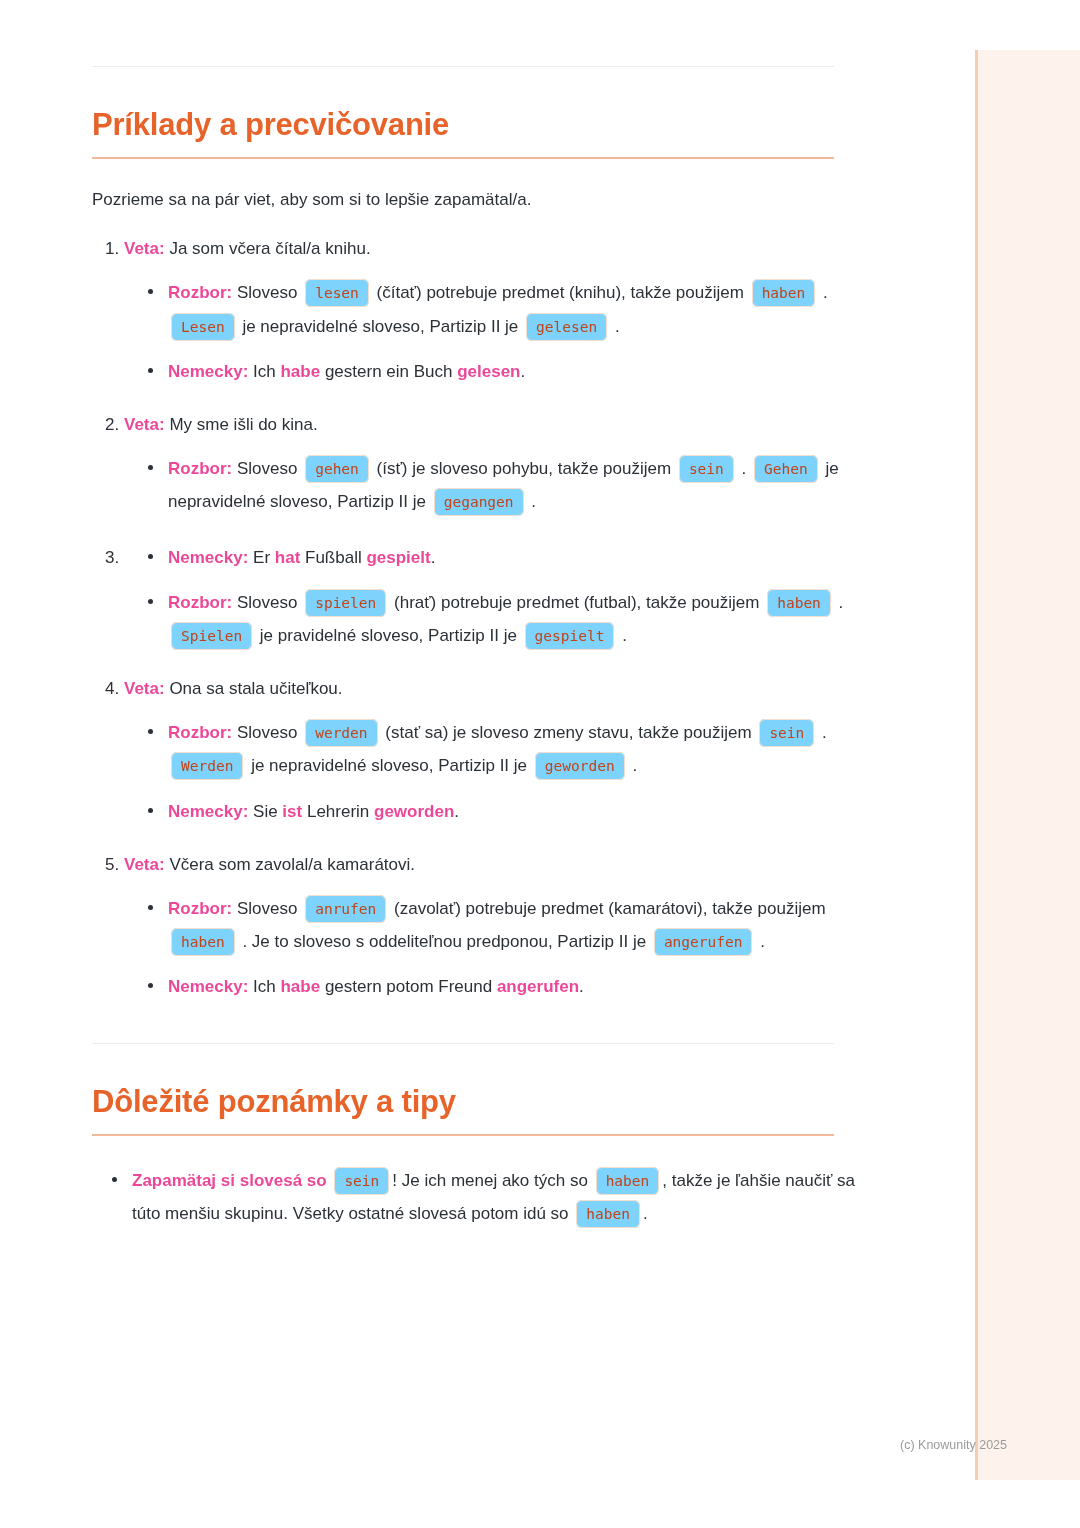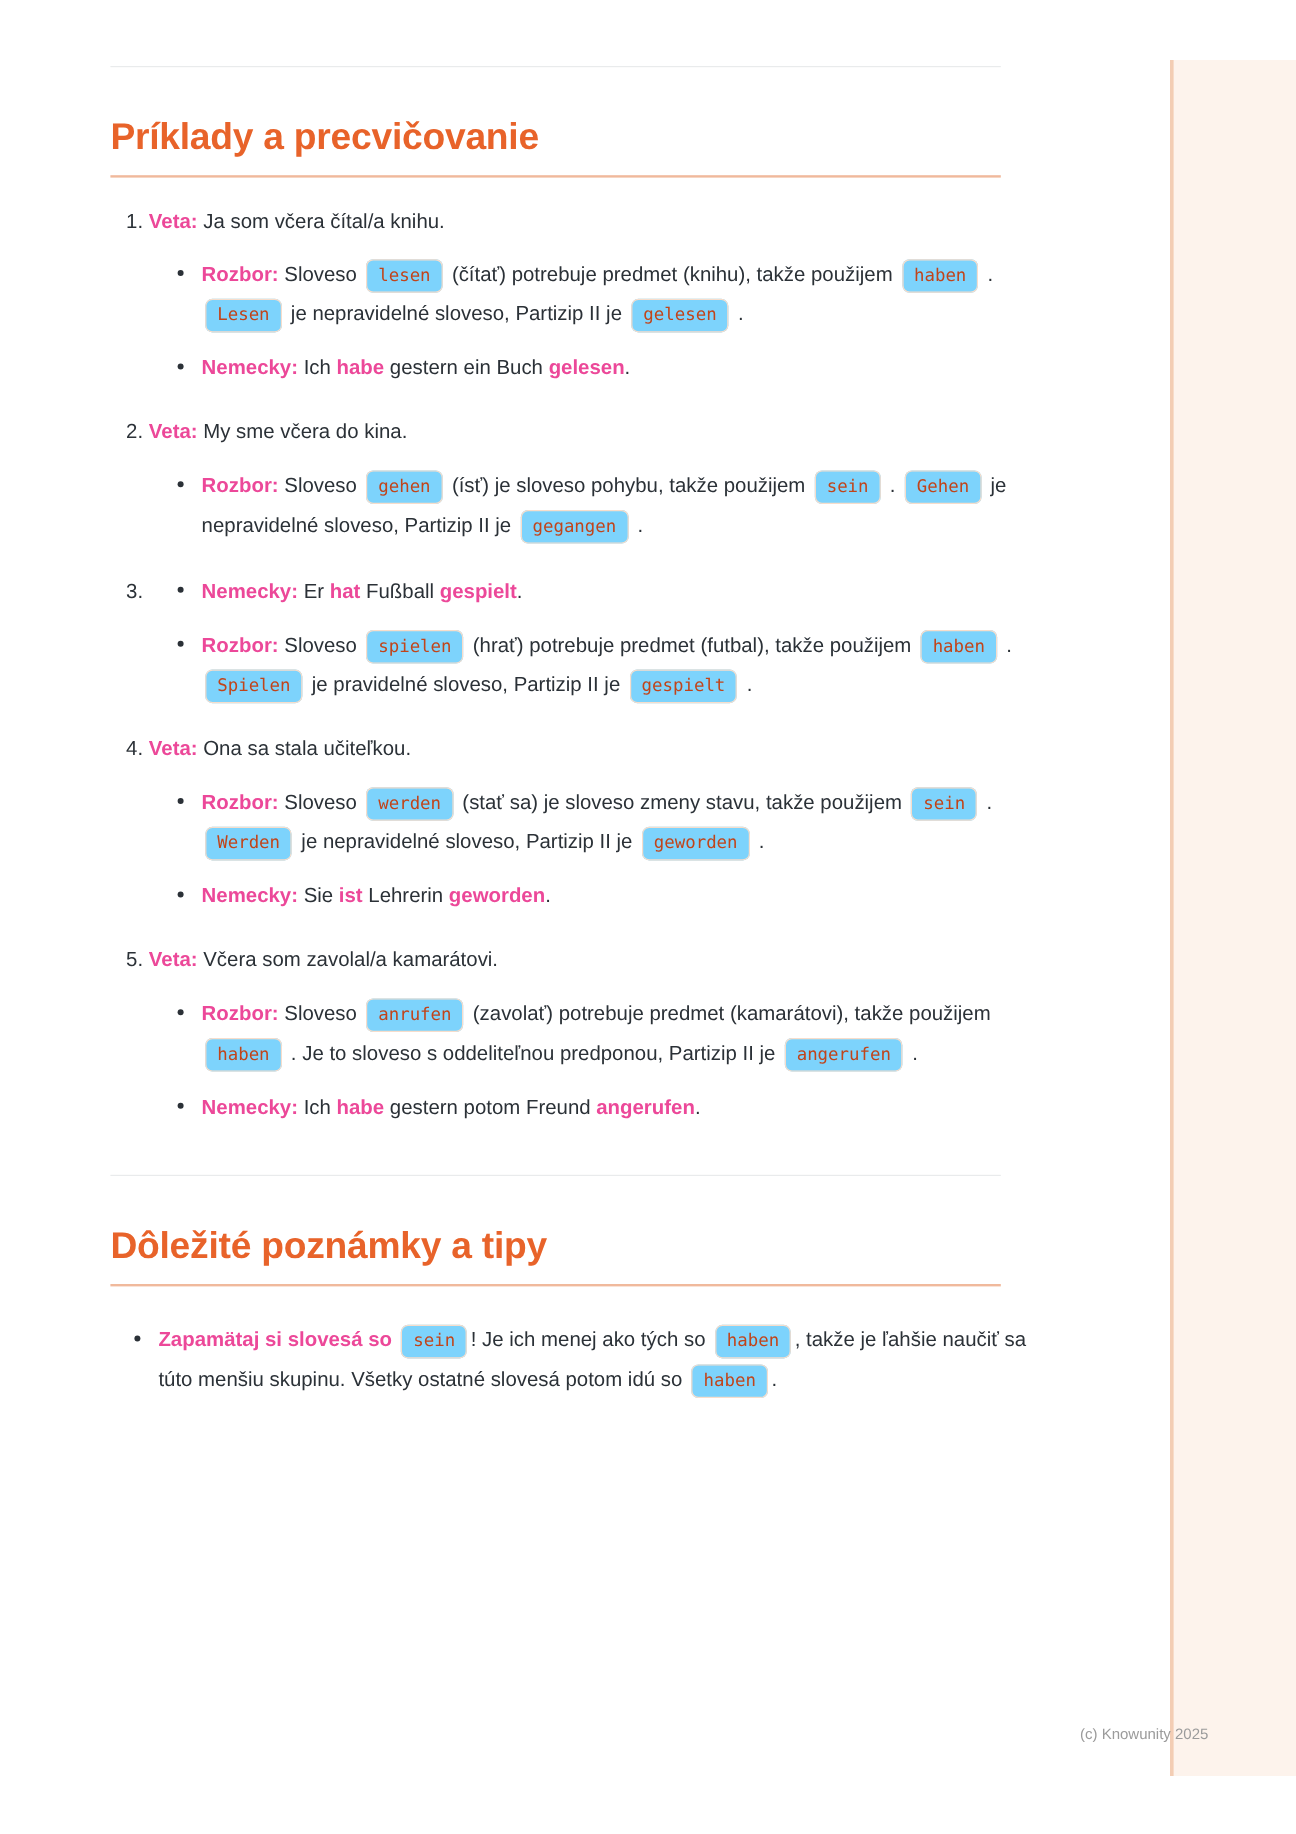--- a/index.html
+++ b/index.html
@@ -28,21 +28,21 @@
     box-sizing: border-box;
   }
 
   .page {
     position: absolute;
     top: 0;
     left: 0;
     width: 975px;
     height: 1528px;
     box-sizing: border-box;
-    padding: 5px 92px;
+    padding: 16px 92px;
     border-radius: 25px;
   }
 
   .rule-top {
     margin-top: 50px;
     height: 1px;
     background: #e9ebec;
     width: 742px;
   }
 
@@ -170,20 +170,21 @@
 
 <div class="edge-strip"></div>
 
 <div class="page">
 
   <div class="rule-top"></div>
 
   <h2 class="section-title">Príklady a precvičovanie</h2>
   <div class="title-underline"></div>
 
+  <p class="intro">Pozrieme sa na pár viet, aby som si to lepšie zapamätal/a.</p>
 
   <ol class="examples">
 
     <li>
       <div class="veta-line">
         <span class="b">Veta:</span>
         <span>Ja som včera čítal/a knihu.</span>
       </div>
       <ul class="detail">
         <li>
@@ -201,21 +202,21 @@
         <li>
           <span class="b">Nemecky:</span>
           <span>Ich </span><span class="b">habe</span><span> gestern ein Buch </span><span class="b">gelesen</span><span>.</span>
         </li>
       </ul>
     </li>
 
     <li>
       <div class="veta-line">
         <span class="b">Veta:</span>
-        <span>My sme včera do kina.</span>
+        <span>My sme išli do kina.</span>
       </div>
       <ul class="detail">
         <li>
           <span class="b">Rozbor:</span>
           <span>Sloveso</span>
           <code class="chip">gehen</code>
           <span>(ísť) je sloveso pohybu, takže použijem</span>
           <code class="chip">sein</code>
           <span>.</span>
           <code class="chip">Gehen</code>

